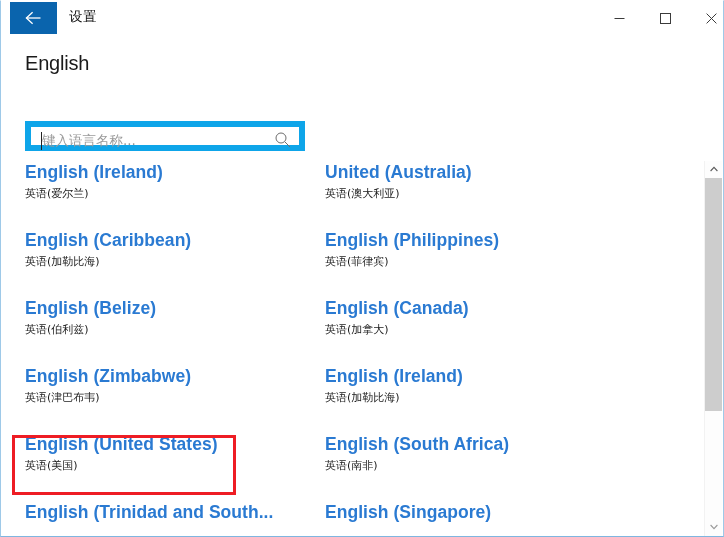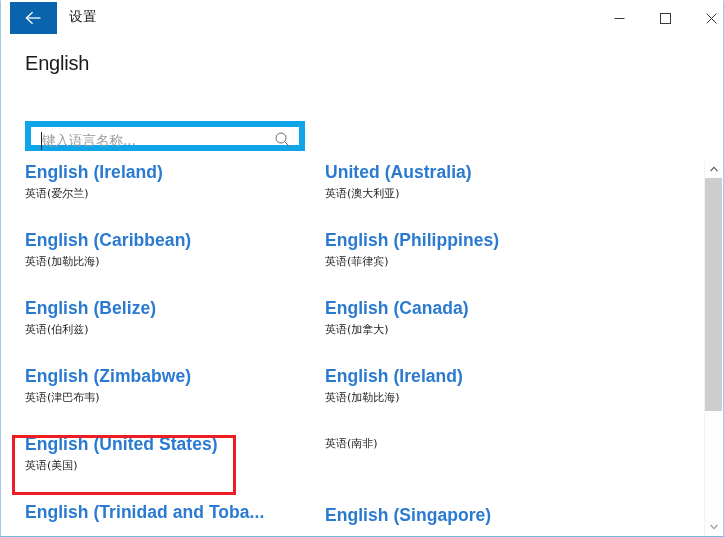--- a/index.html
+++ b/index.html
@@ -299,21 +299,21 @@
         </div>
         <div class="lang-item">
           <span class="lang-en">English (Zimbabwe)</span>
           <span class="lang-zh">英语(津巴布韦)</span>
         </div>
         <div class="lang-item">
           <span class="lang-en">English (United States)</span>
           <span class="lang-zh">英语(美国)</span>
         </div>
         <div class="lang-item">
-          <span class="lang-en">English (Trinidad and Toba...</span>
+          <span class="lang-en">English (Trinidad and South...</span>
           <span class="lang-zh"></span>
         </div>
       </div>
 
       <div class="lang-col" id="col-right">
         <div class="lang-item">
           <span class="lang-en">United (Australia)</span>
           <span class="lang-zh">英语(澳大利亚)</span>
         </div>
         <div class="lang-item">
@@ -322,20 +322,21 @@
         </div>
         <div class="lang-item">
           <span class="lang-en">English (Canada)</span>
           <span class="lang-zh">英语(加拿大)</span>
         </div>
         <div class="lang-item">
           <span class="lang-en">English (Ireland)</span>
           <span class="lang-zh">英语(加勒比海)</span>
         </div>
         <div class="lang-item">
+          <span class="lang-en">English (South Africa)</span>
           <span class="lang-zh">英语(南非)</span>
         </div>
         <div class="lang-item">
           <span class="lang-en">English (Singapore)</span>
           <span class="lang-zh"></span>
         </div>
       </div>
 
     </div>
   </div>

